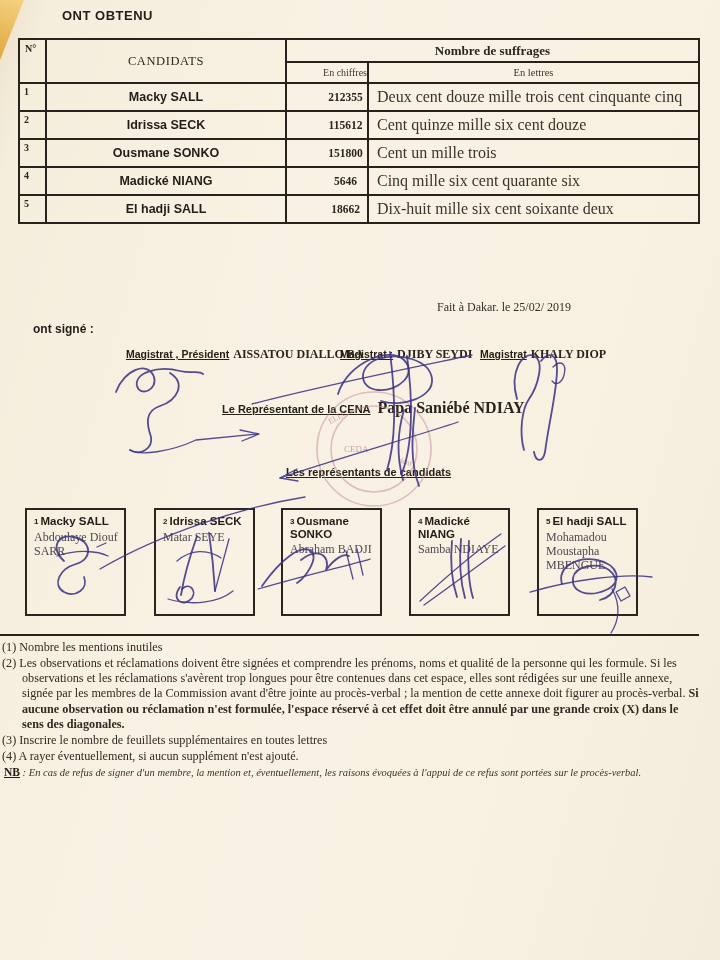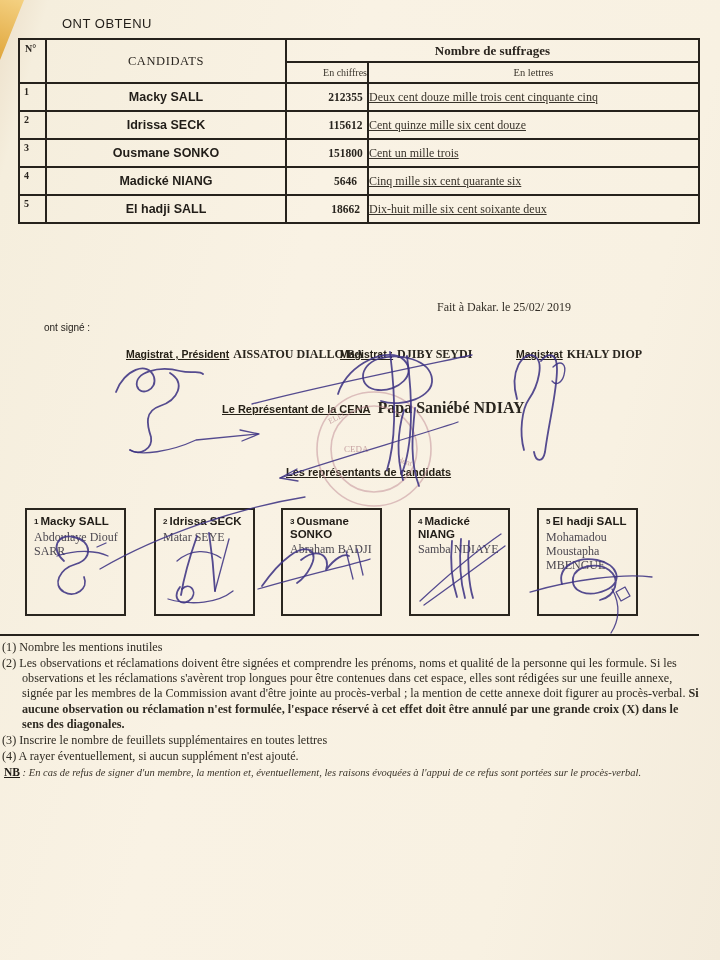--- a/index.html
+++ b/index.html
@@ -5,43 +5,43 @@
   html,body{margin:0;padding:0;}
   body{width:720px;height:960px;overflow:hidden;}
   .page{
     position:relative;width:720px;height:960px;overflow:hidden;
     background:linear-gradient(105deg,#ecdfc9 0%,#f5eedd 5%,#f9f2e4 38%,#f8f1e2 75%,#f3ebdb 100%);
     font-family:"Liberation Sans",sans-serif;color:#2b2620;
   }
   .corner-wedge{position:absolute;left:0;top:0;width:24px;height:60px;
     background:linear-gradient(200deg,#f4d182,#e0a63c);
     clip-path:polygon(0 0,100% 0,0 100%);}
-  .doc-title{position:absolute;left:62px;top:16px;font-size:13px;font-weight:normal;letter-spacing:.5px;color:#211d18;}
+  .doc-title{position:absolute;left:62px;top:8px;font-size:13px;font-weight:bold;letter-spacing:.5px;color:#211d18;}
 
   
   .pv-table{position:absolute;left:18px;top:38px;width:682px;border-collapse:collapse;table-layout:fixed;}
   .pv-table th,.pv-table td{border:2px solid #26221c;padding:0;}
   .pv-table .h-no{font-family:"Liberation Serif",serif;font-size:10px;font-weight:bold;vertical-align:top;text-align:left;padding:3px 0 0 5px;}
   .pv-table .h-cand{font-family:"Liberation Serif",serif;font-size:12.5px;letter-spacing:.6px;text-align:center;font-weight:normal;}
   .pv-table .h-suff{font-family:"Liberation Serif",serif;font-size:13px;font-weight:bold;text-align:center;height:21px;}
   .pv-table .h-chif{font-family:"Liberation Serif",serif;font-size:10px;font-weight:normal;text-align:right;padding-left:10px;height:19px;color:#3a352c;}
   .pv-table .h-let{font-family:"Liberation Serif",serif;font-size:10.5px;font-weight:normal;text-align:center;color:#3a352c;border-radius:8px;}
   .pv-table .r-no{font-family:"Liberation Serif",serif;font-size:10px;font-weight:bold;vertical-align:top;padding:2px 0 0 4px;}
   .pv-table .r-cand{text-align:center;font-size:12.5px;font-weight:bold;color:#211d18;}
   .pv-table .r-chif{font-family:"Liberation Serif",serif;text-align:center;font-size:11.5px;font-weight:bold;color:#29251f;padding-left:37px;}
-  .pv-table .r-let{font-family:"Liberation Serif",serif;font-size:12px;color:#39342b;text-decoration:underline;}
+  .pv-table .r-let{font-family:"Liberation Serif",serif;font-size:16px;padding-left:8px;color:#39342b;}
   .pv-table tr.data{height:28px;}
 
   .date-line{position:absolute;left:437px;top:300px;font-family:"Liberation Serif",serif;font-size:12px;color:#332e26;}
-  .signed-label{position:absolute;left:44px;top:322px;font-size:10px;font-weight:normal;color:#211d18;}
+  .signed-label{position:absolute;left:33px;top:322px;font-size:12px;font-weight:bold;color:#211d18;}
 
   .mag{position:absolute;top:344px;white-space:nowrap;}
   .mag .label{font-size:10.5px;font-weight:bold;text-decoration:underline;color:#262117;padding-left:38px;}
   .mag .name{font-family:"Liberation Serif",serif;font-size:12px;font-weight:bold;margin-left:4px;color:#29251e;}
-  .mag1{left:88px;} .mag2{left:302px;} .mag3{left:478px;}
+  .mag1{left:88px;} .mag2{left:302px;} .mag3{left:442px;}
 
   .cena-line{position:absolute;left:222px;top:399px;white-space:nowrap;}
   .cena-line .label{font-size:11px;font-weight:bold;text-decoration:underline;color:#262117;}
   .cena-line .name{font-family:"Liberation Serif",serif;font-size:16px;font-weight:bold;margin-left:7px;color:#29251e;margin-top:18px;}
 
   .reps-heading{position:absolute;left:286px;top:466px;font-size:11px;font-weight:bold;text-decoration:underline;color:#262117;}
 
   .repbox{position:absolute;top:508px;width:101px;height:108px;border:2px solid #2a261f;box-sizing:border-box;padding:5px 3px 0 7px;}
   .repbox .titleline{font-size:11.5px;font-weight:bold;color:#211d18;line-height:1.1;}
   .repbox .num{font-size:8px;vertical-align:1px;margin-right:2px;}

